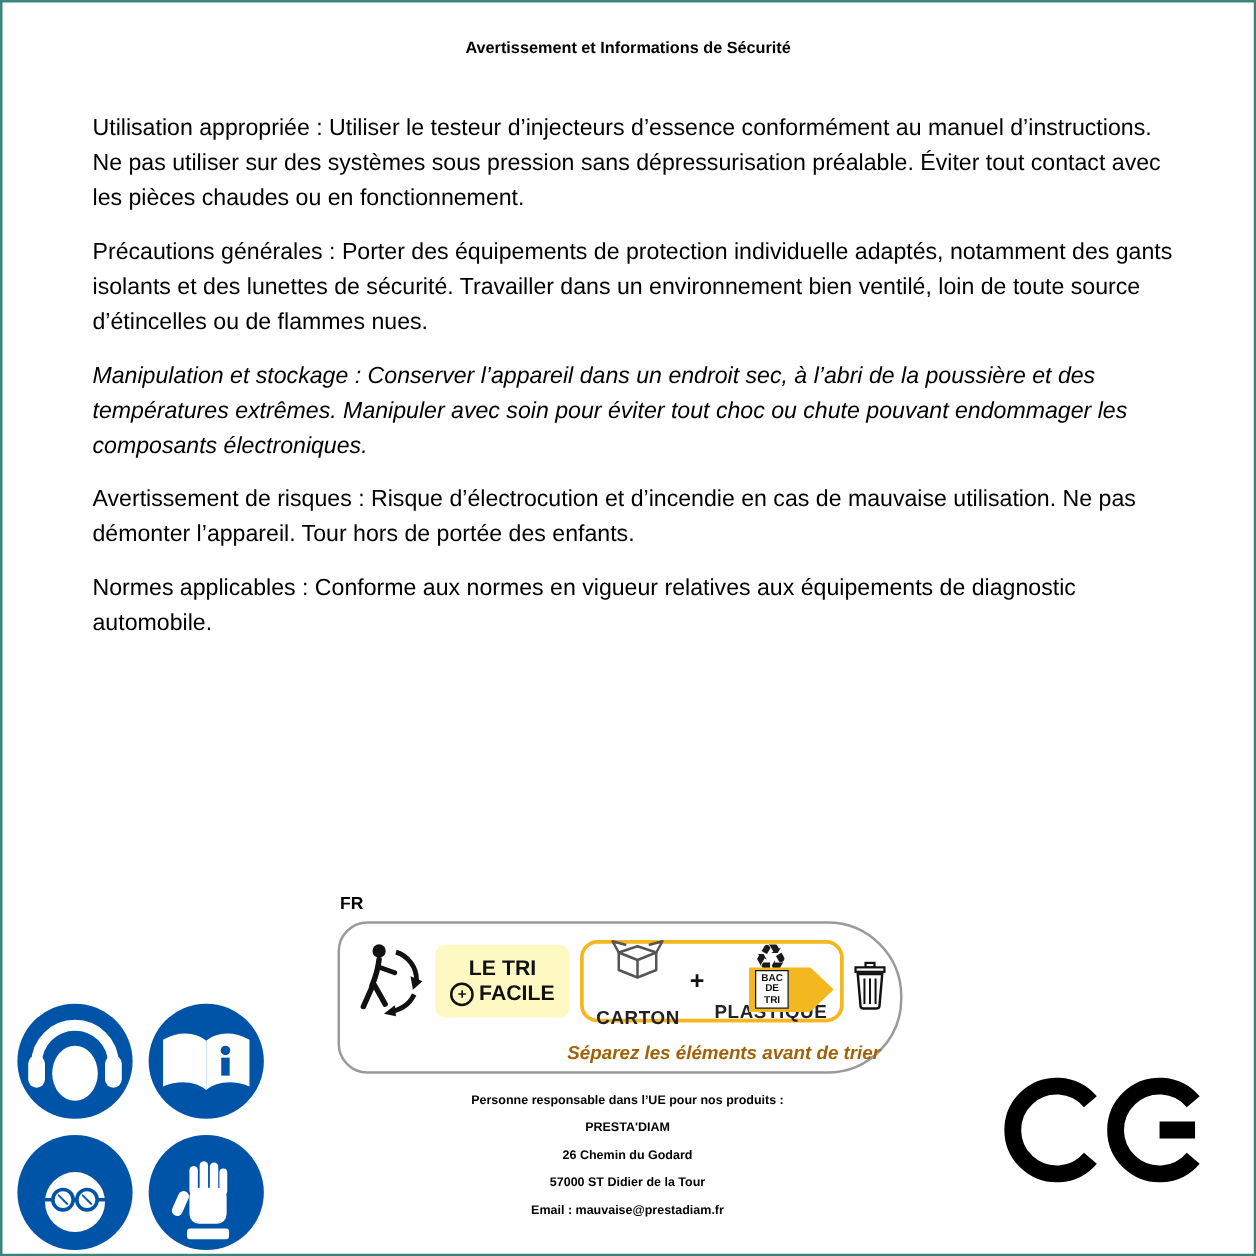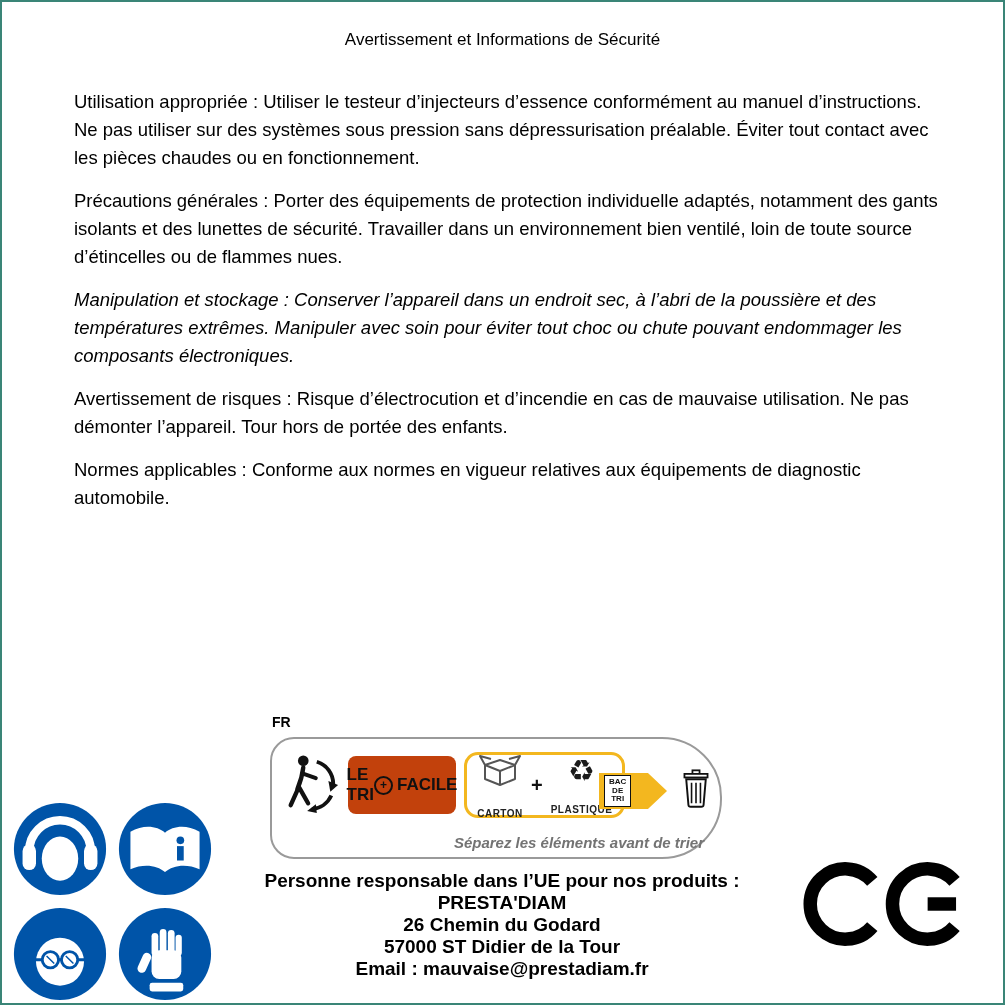--- a/index.html
+++ b/index.html
@@ -3,21 +3,21 @@
 <meta charset="utf-8">
 <style>
   html,body{margin:0;padding:0;background:#fff;}
   .page{
     position:relative;width:1005px;height:1005px;box-sizing:border-box;
     border:2px solid #3a8577;background:#fff;overflow:hidden;
     font-family:"Liberation Sans", sans-serif;color:#000;
   }
   .title{
     position:absolute;top:28px;left:0;right:0;text-align:center;
-    font-weight:normal;font-size:17px;
+    font-weight:bold;font-size:13px;
   }
   .content{
     position:absolute;top:86px;left:72px;width:868px;
     font-size:18.5px;line-height:28px;
   }
   .content p{margin:0 0 15px 0;}
   .content p.gap-lg{font-style:italic;}
 
   
   .safety-icons{
@@ -28,56 +28,56 @@
 
   
   .fr-label{position:absolute;left:270px;top:712px;font-weight:bold;font-size:14px;}
   .tri-pill{
     position:absolute;left:268px;top:735px;width:452px;height:122px;box-sizing:border-box;
     background:#fff;border:2px solid #9a9a9a;border-radius:24px 60px 60px 24px;
     padding:6px 10px 4px 10px;
   }
   .tri-row{display:flex;align-items:center;gap:8px;height:80px;padding-right:78px;}
   .tri-box{
-    background:#c2410c;border-radius:8px;width:108px;height:58px;flex:0 0 auto;
-    display:flex;flex-direction:row;align-items:center;justify-content:center;
+    background:#fef9c3;border-radius:8px;width:108px;height:58px;flex:0 0 auto;
+    display:flex;flex-direction:column;align-items:center;justify-content:center;
     font-weight:bold;font-size:17px;line-height:20px;color:#111;
   }
   .tri-box .line2{display:flex;align-items:center;gap:4px;}
   .plus-circle{
     display:inline-block;width:15px;height:15px;border:2px solid #111;border-radius:50%;
     font-size:12px;line-height:14px;text-align:center;font-weight:bold;
   }
   .materials-box{
     border:3px solid #f3b71f;border-radius:14px;height:66px;box-sizing:border-box;
     display:flex;align-items:center;padding:0 10px;gap:8px;background:#fff;flex:0 0 auto;
   }
   .material{display:flex;flex-direction:column;align-items:center;justify-content:center;}
-  .material .mat-label{font-size:10px;font-weight:bold;letter-spacing:.5px;color:#222;margin-top:17px;}
+  .material .mat-label{font-size:15px;font-weight:bold;letter-spacing:.5px;color:#222;margin-top:17px;}
   .mat-plus{font-size:20px;font-weight:bold;color:#111;}
   .recycle-glyph{font-family:"DejaVu Sans", sans-serif;font-size:30px;line-height:32px;color:#1a1a1a;}
   .bac-col{position:absolute;right:8px;top:5px;display:flex;align-items:center;gap:13px;margin-top:24px;}
   .bac-arrow{
     width:68px;height:36px;background:#f3b71f;
     clip-path:polygon(0 0,72% 0,100% 50%,72% 100%,0 100%);
     display:flex;align-items:center;padding-left:5px;box-sizing:border-box;
   }
   .bac-inner{
     background:#fff;border:1.5px solid #111;font-size:8px;font-weight:bold;
     line-height:8.5px;padding:2px 4px;text-align:center;color:#111;
   }
   .tagline{
     position:absolute;right:16px;bottom:6px;left:120px;text-align:right;
-    font-style:italic;font-weight:bold;font-size:15px;color:#737373;
+    font-style:italic;font-weight:bold;font-size:15px;color:#a16207;
   }
 
   
   .responsible{
     position:absolute;left:205px;top:868px;width:590px;text-align:center;
-    font-weight:bold;font-size:19px;line-height:22px;
+    font-weight:bold;font-size:10px;line-height:22px;
   }
 
   
   .ce-mark{position:absolute;left:800px;top:852px;}
 </style>
 </head>
 <body>
 
 <div class="page">
 

